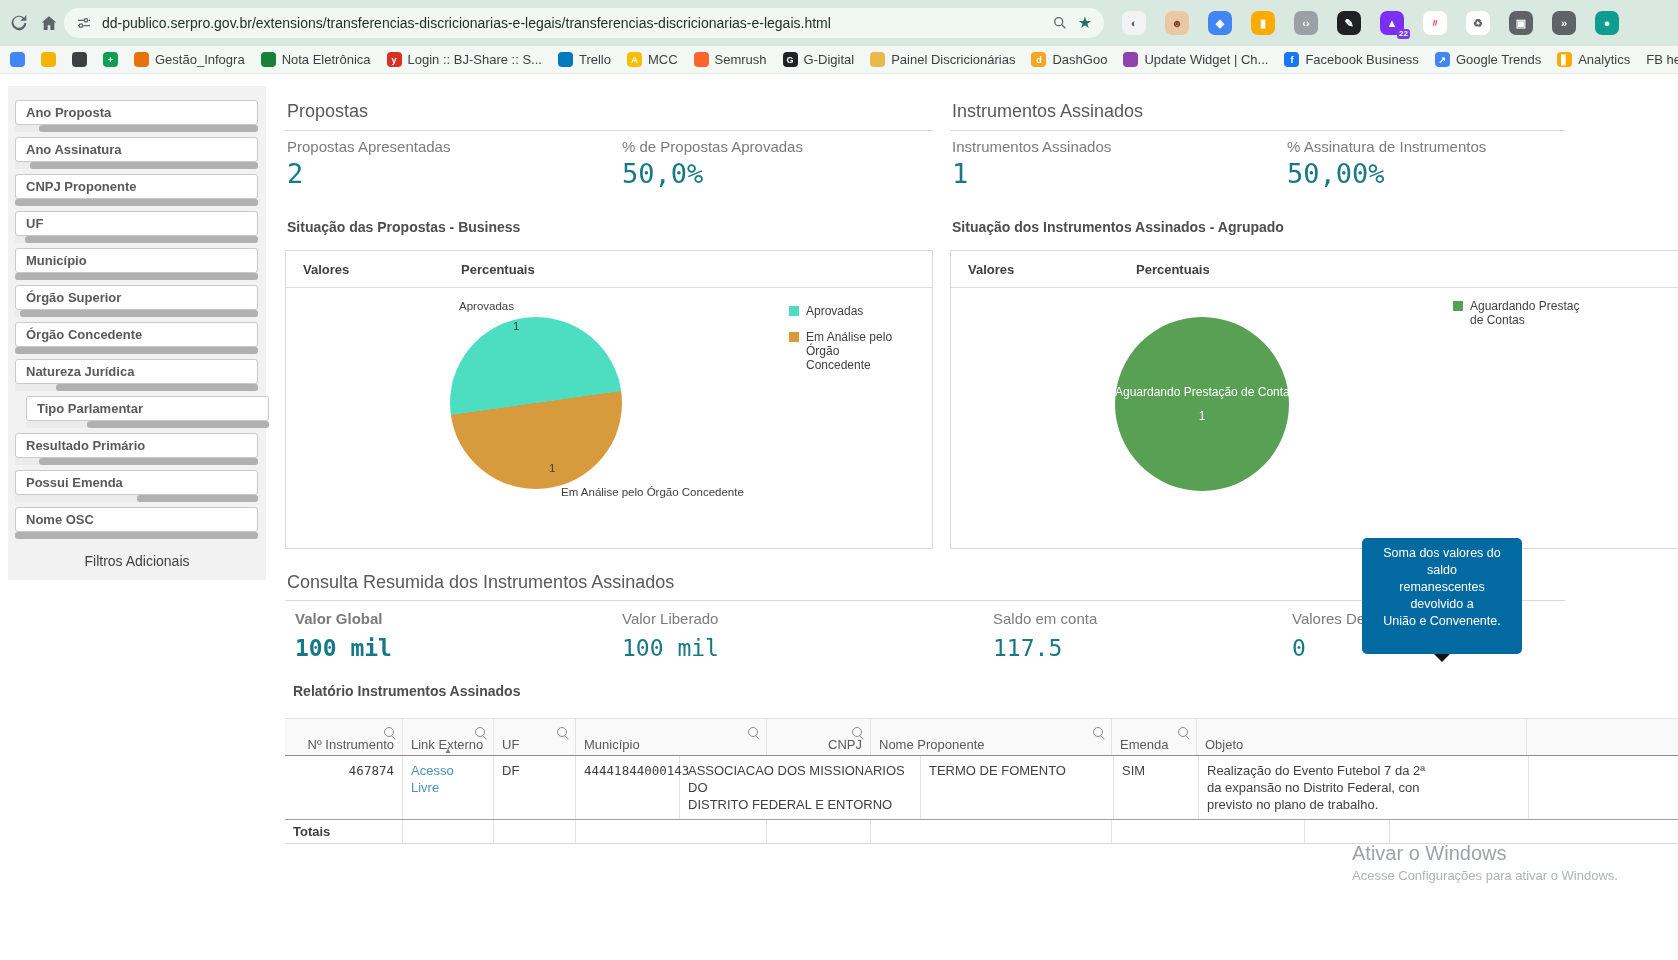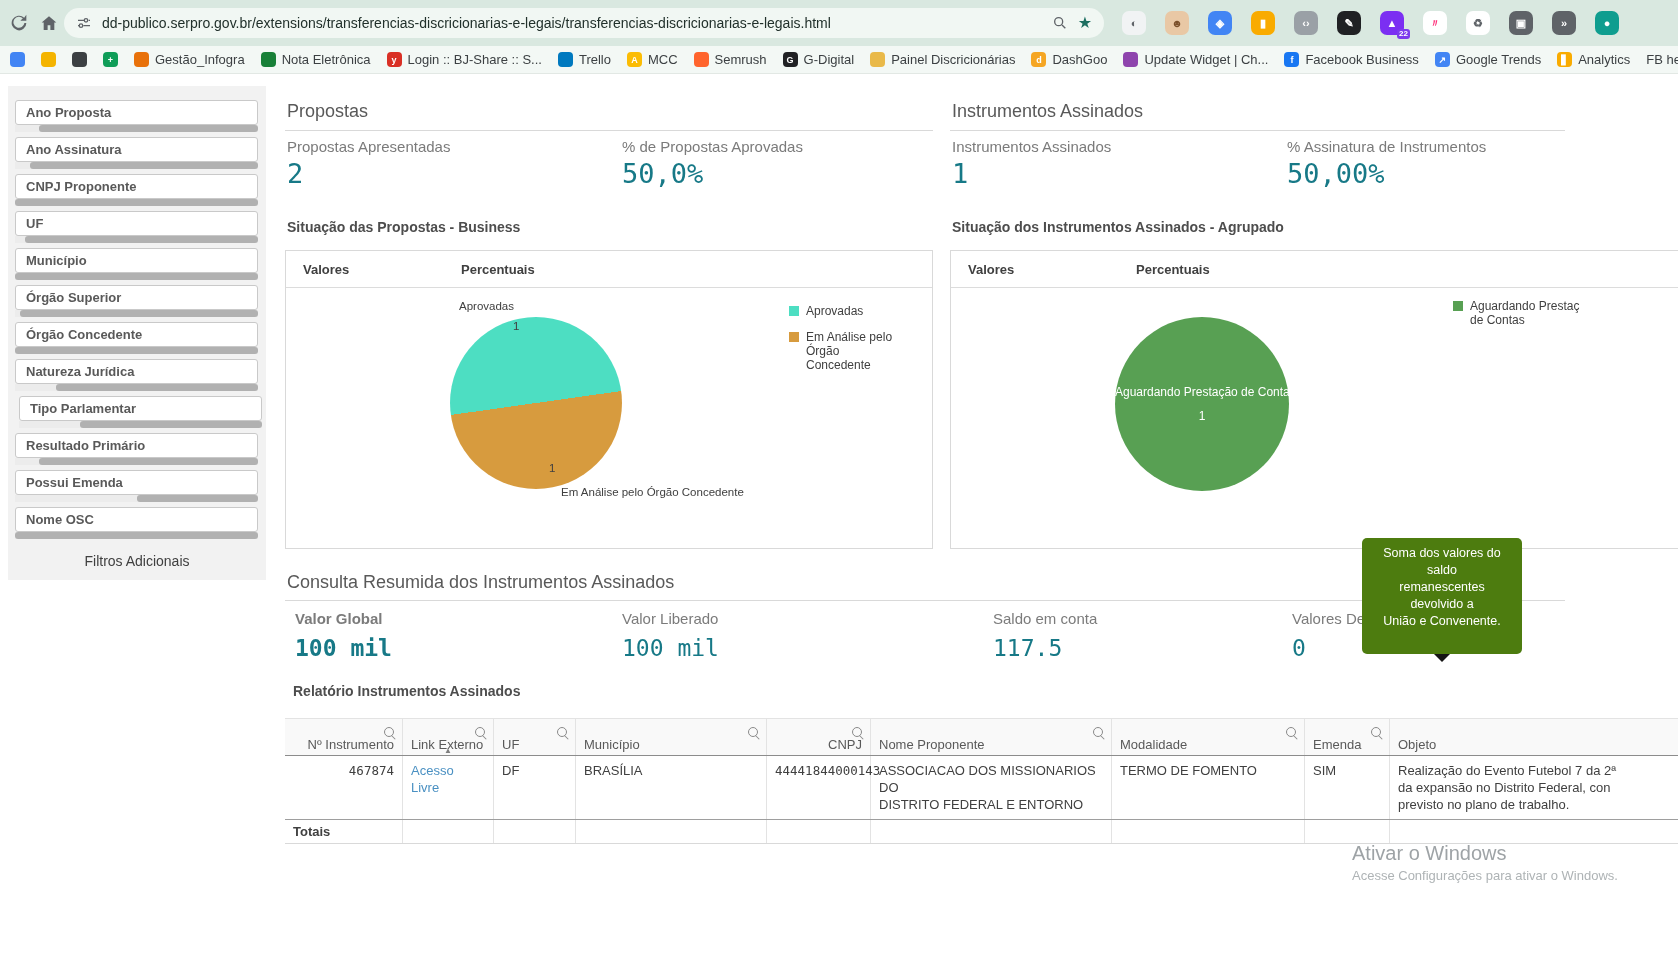--- a/index.html
+++ b/index.html
@@ -47,21 +47,21 @@
   .tabline{position:absolute;left:0;right:0;top:36px;height:1px;background:#dcdcdc;}
   .pie{position:absolute;border-radius:50%;cursor:pointer;}
   .pie-note{position:absolute;font-size:11.5px;color:#404040;white-space:nowrap;}
   .pie-white{position:absolute;left:0;width:100%;text-align:center;color:#fff;font-size:12px;white-space:nowrap;overflow:hidden;}
   .legend{position:absolute;}
   .litem{display:flex;gap:7px;margin-bottom:12px;cursor:pointer;}
   .lsq{width:10px;height:10px;margin-top:2px;flex:none;}
   .ltx{font-size:12px;color:#404040;line-height:14px;}
 
   
-  .tooltip{position:absolute;left:1362px;top:538px;width:160px;background:#4d7c0f;color:#fff;border-radius:5px;
+  .tooltip{position:absolute;left:1362px;top:538px;width:160px;background:#0369a1;color:#fff;border-radius:5px;
         padding:7px 10px;box-sizing:border-box;font-size:12.5px;line-height:17px;text-align:center;white-space:pre-line;z-index:9;}
   .tooltip .caret{position:absolute;left:50%;bottom:-8px;margin-left:-8px;width:0;height:0;
         border-left:8px solid transparent;border-right:8px solid transparent;border-top:8px solid #151515;}
 
   
   .qtable{position:absolute;left:285px;top:718px;width:1435px;font-size:13px;color:#404040;}
   .thead{display:flex;height:38px;background:#f9f9f9;border-top:1px solid #e3e3e3;border-bottom:1px solid #8c8c8c;box-sizing:border-box;}
   .th{position:relative;box-sizing:border-box;border-right:1px solid #e3e3e3;padding:3px 8px;display:flex;align-items:flex-end;
       font-size:13px;color:#595959;line-height:15px;cursor:pointer;}
   .th.right{justify-content:flex-end;}
@@ -258,21 +258,21 @@
         <div class="fscroll">
           <div class="fthumb" style="width: 100%;"></div>
         </div>
       </div>
       <div class="filter" style="top: 359px; position: absolute; left: 15px;">
         <div class="fbox">Natureza Jurídica</div>
         <div class="fscroll">
           <div class="fthumb" style="width: 83%;"></div>
         </div>
       </div>
-      <div class="filter" style="top: 396px; position: absolute; left: 19px;">
+      <div class="filter" style="top: 396px; position: absolute; left: 26px;">
         <div class="fbox">Tipo Parlamentar</div>
         <div class="fscroll">
           <div class="fthumb" style="width: 75%;"></div>
         </div>
       </div>
       <div class="filter" style="top: 433px; position: absolute; left: 15px;">
         <div class="fbox">Resultado Primário</div>
         <div class="fscroll">
           <div class="fthumb" style="width: 90%;"></div>
         </div>
@@ -413,37 +413,32 @@
           <span class="mag"></span>
         </div>
         <div class="th right" style="width: 104px;">
           <span>CNPJ</span>
           <span class="mag"></span>
         </div>
         <div class="th" style="width: 241px;">
           <span>Nome Proponente</span>
           <span class="mag"></span>
         </div>
-        <div class="th" style="width: 193px;">
-          <span>Modalidade</span>
-          <span class="mag"></span>
-        </div>
         <div class="th" style="width: 85px;">
           <span>Emenda</span>
           <span class="mag"></span>
         </div>
         <div class="th" style="width: 330px;">
           <span>Objeto</span>
         </div>
       </div>
       <div class="trow">
         <div class="td right mono" style="width: 118px;">467874</div>
         <div class="td" style="width: 91px;"><a>Acesso Livre</a></div>
         <div class="td" style="width: 82px;">DF</div>
-        <div class="td" style="width: 191px;">BRASÍLIA</div>
         <div class="td right mono" style="width: 104px;">44441844000143</div>
         <div class="td" style="width: 241px;">
           <div>ASSOCIACAO DOS MISSIONARIOS DO</div>
           <div>DISTRITO FEDERAL E ENTORNO</div>
         </div>
         <div class="td" style="width: 193px;">TERMO DE FOMENTO</div>
         <div class="td" style="width: 85px;">SIM</div>
         <div class="td" style="width: 330px;">
           <div>Realização do Evento Futebol 7 da 2ª</div>
           <div>da expansão no Distrito Federal, con</div>

